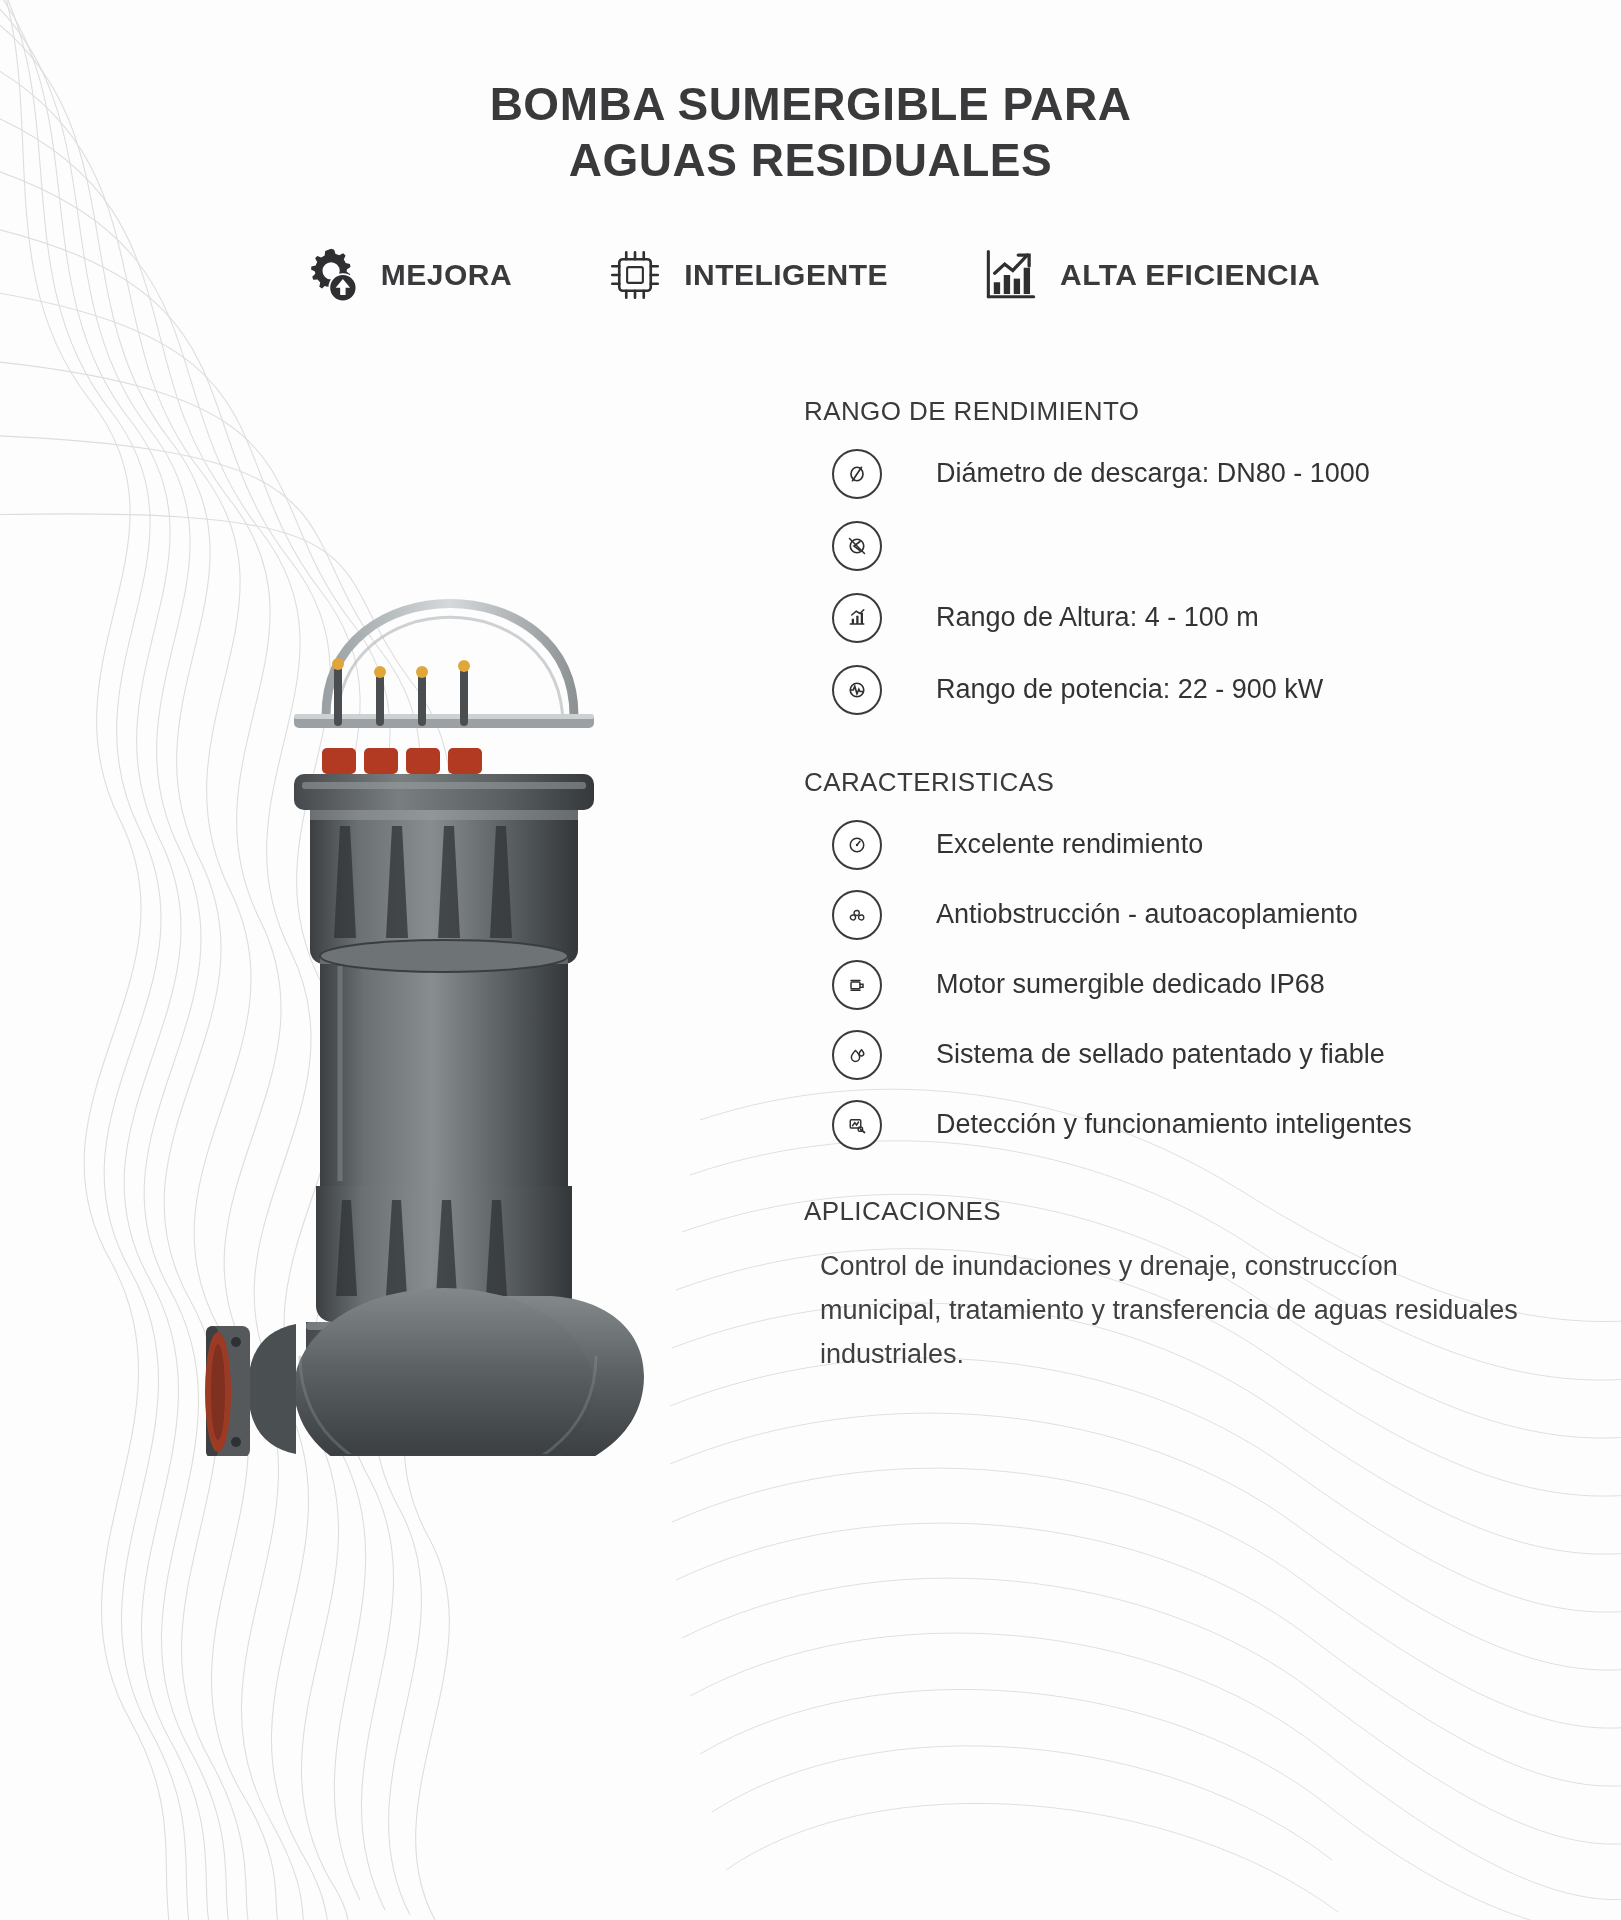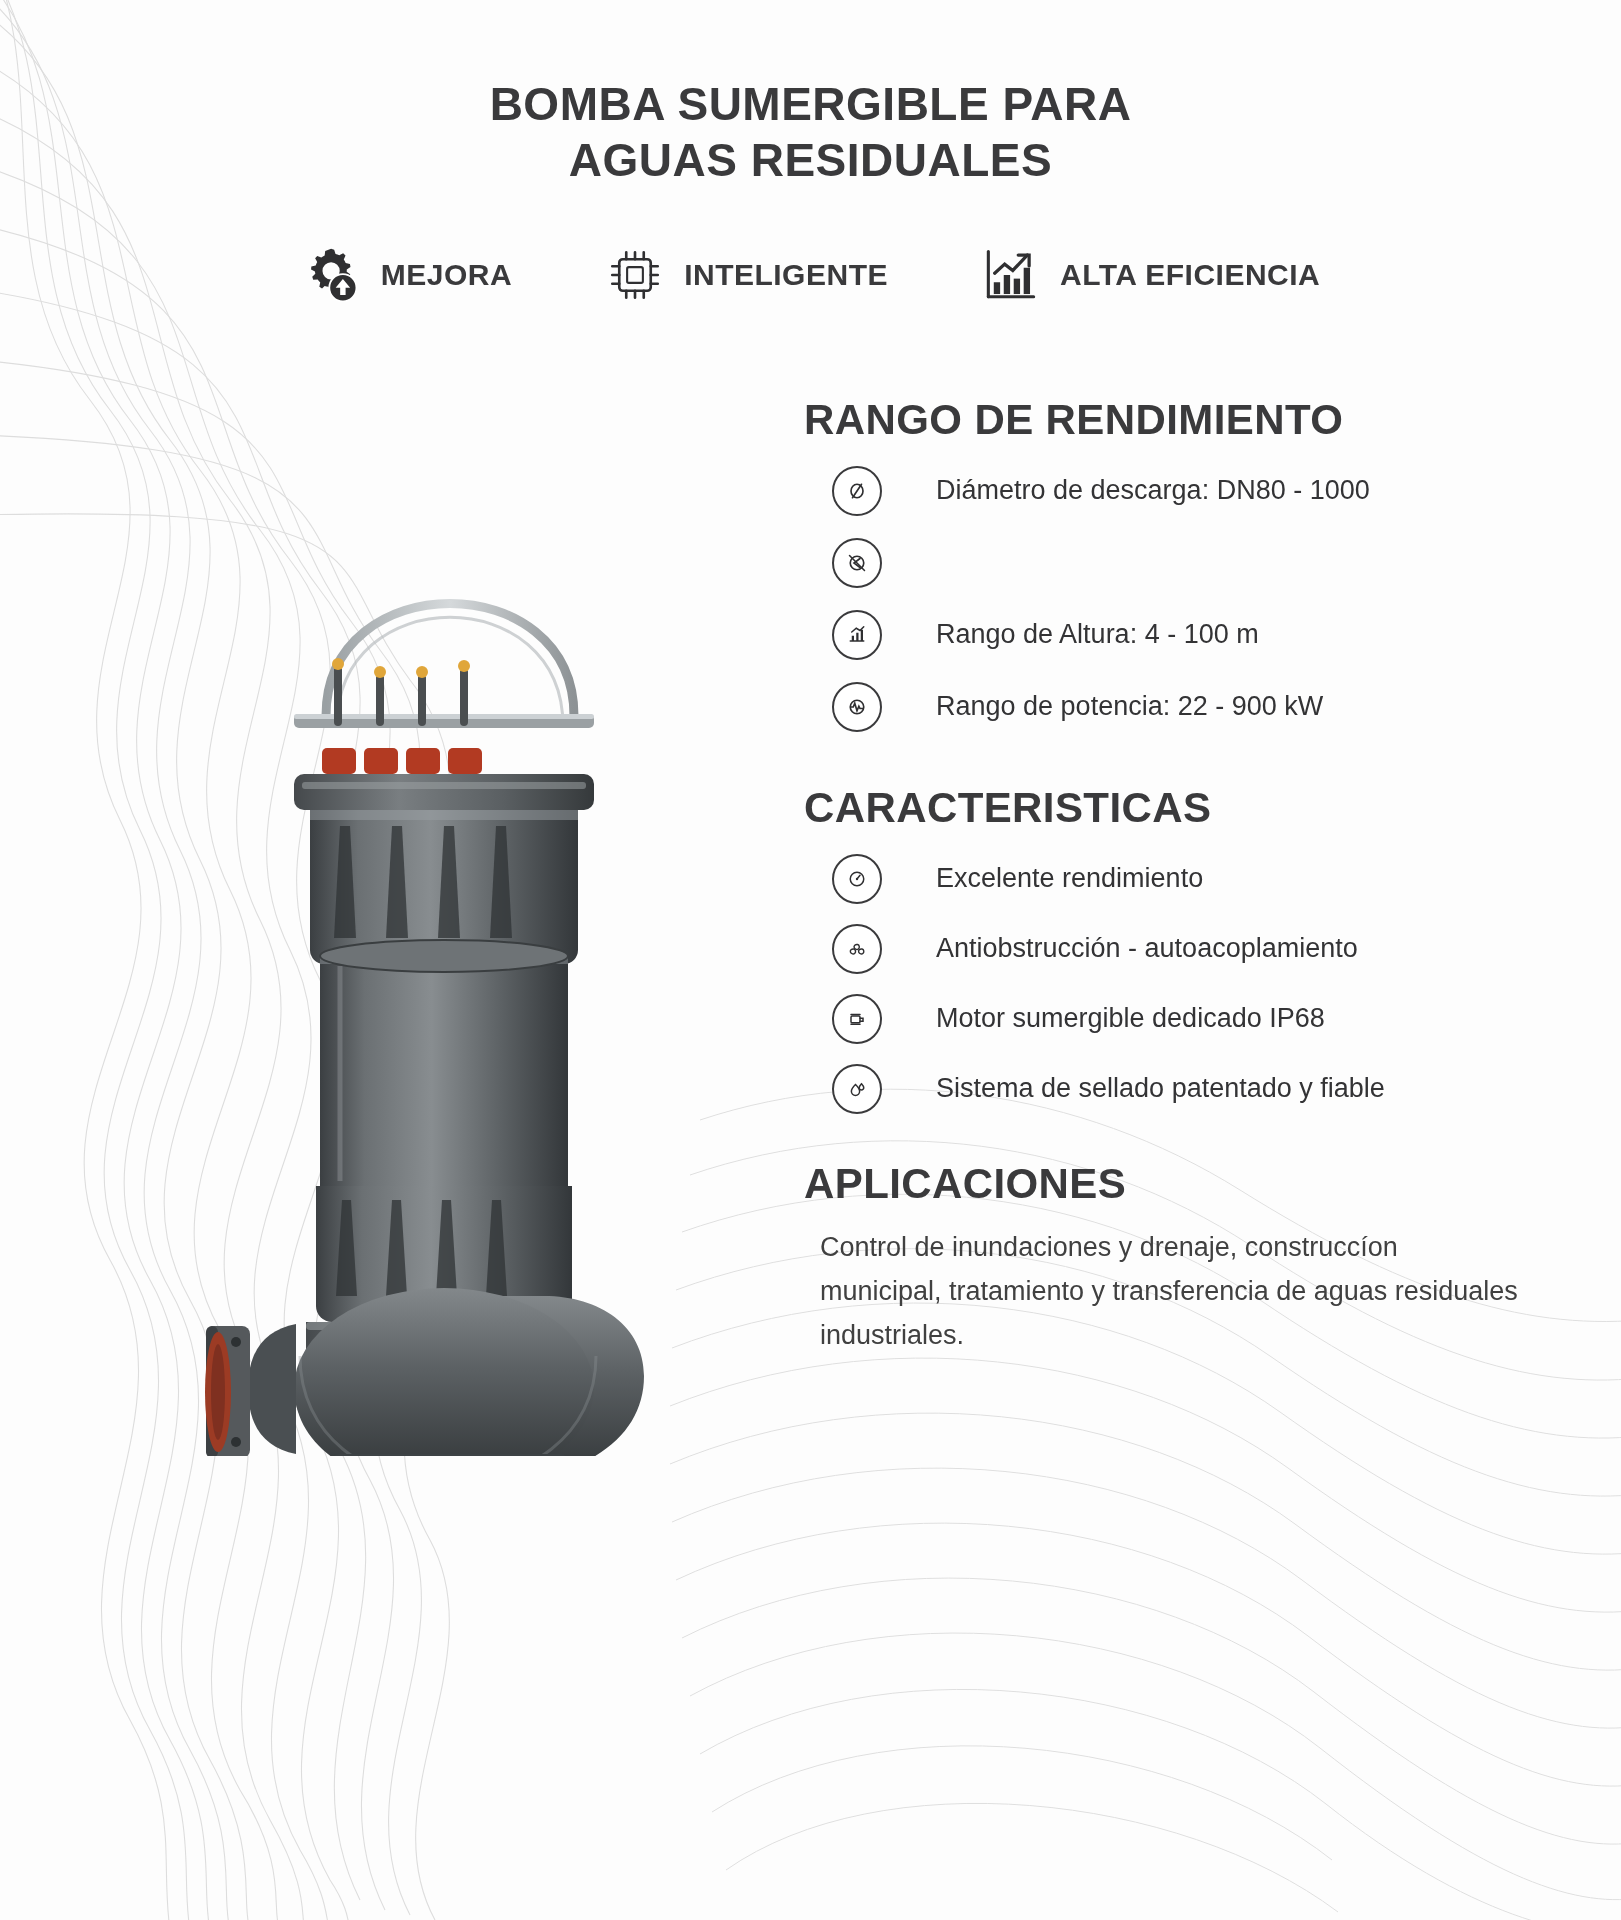--- a/index.html
+++ b/index.html
@@ -99,22 +99,22 @@
     position: relative;
     flex: none;
   }
   .col-specs {
     flex: 1;
     padding-top: 20px;
   }
 
   
   .section-title {
-    font-size: 42px;
-    font-weight: 700;
+    font-size: 26px;
+    font-weight: 400;
     color: #3a3a3c;
     letter-spacing: 0.4px;
     margin: 0 0 22px 0;
   }
   .spec-list {
     list-style: none;
     margin: 0 0 52px 0;
     padding: 0 0 0 28px;
   }
   .spec-item {
@@ -449,20 +449,31 @@
         <li class="spec-item">
           <span class="spec-icon">
             <svg viewBox="0 0 32 32" width="24" height="24" fill="none" stroke="currentColor" stroke-width="2" stroke-linecap="round">
               <path d="M12 9c4 4 5.5 6.5 5.5 9a5.5 5.5 0 01-11 0c0-2.5 1.5-5 5.5-9z" transform="translate(2,1)"></path>
               <path d="M22 9c2 2.2 3 3.8 3 5.2a3 3 0 11-6 0c0-1.4 1-3 3-5.2z"></path>
             </svg>
           </span>
           <span class="spec-text">Sistema de sellado patentado y fiable</span>
         </li>
 
+        <li class="spec-item">
+          <span class="spec-icon">
+            <svg viewBox="0 0 32 32" width="24" height="24" fill="none" stroke="currentColor" stroke-width="1.9" stroke-linecap="round">
+              <rect x="7" y="9" width="14" height="11" rx="1.5"></rect>
+              <path d="M10 17l3-4 2.5 3 2.5-4"></path>
+              <path d="M21 22l5 4" stroke-width="2.4"></path>
+              <circle cx="20.5" cy="21.5" r="3"></circle>
+            </svg>
+          </span>
+          <span class="spec-text">Detección y funcionamiento inteligentes</span>
+        </li>
 
       </ul>
 
       <h3 class="section-title apps-title">APLICACIONES</h3>
       <p class="apps-text">Control de inundaciones y drenaje, construccíon municipal, tratamiento y transferencia de aguas residuales industriales.</p>
 
     </div>
   </div>
 </div>
 

